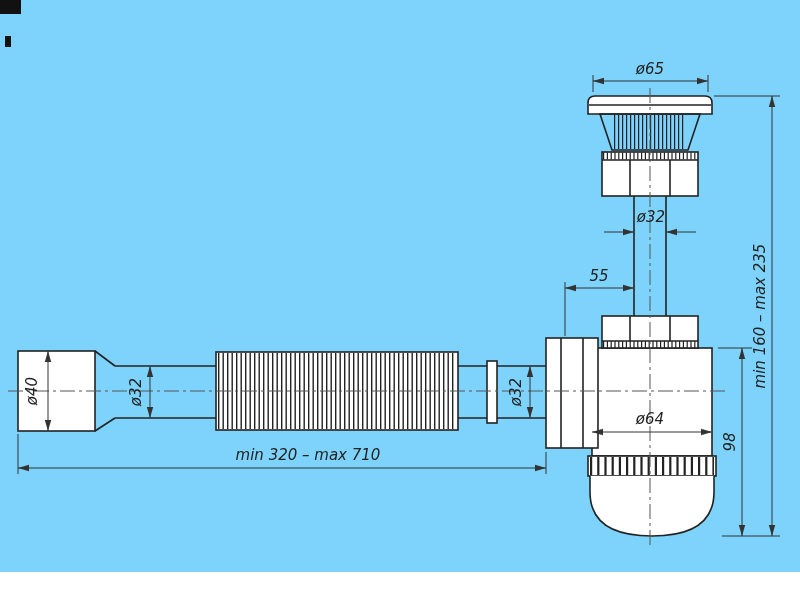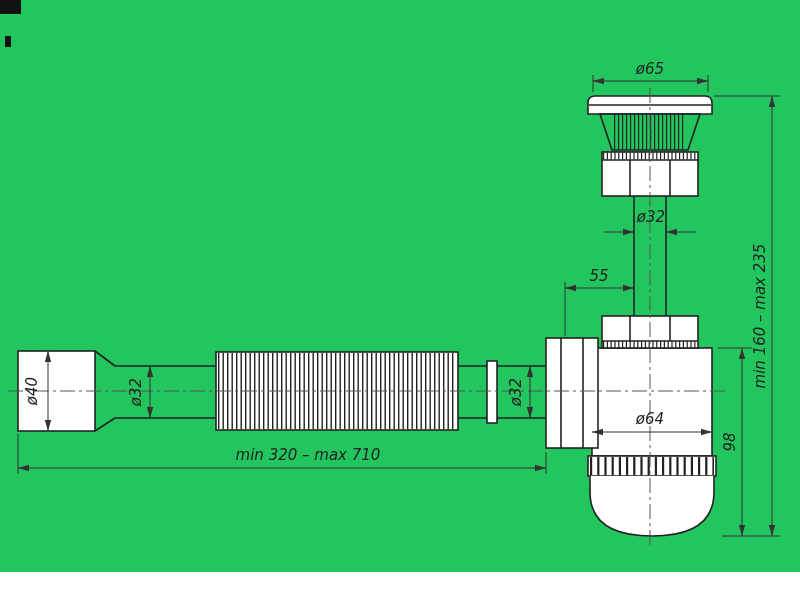--- a/index.html
+++ b/index.html
@@ -1,17 +1,17 @@
 <!DOCTYPE html>
 <html><head>
 <meta charset="utf-8">
 <style>
   html, body { margin: 0; padding: 0; background: #ffffff; }
   .stage {
-    width: 800px; height: 572px; background: #22c55e;
+    width: 800px; height: 572px; background: #7dd3fc;
     position: relative; overflow: hidden;
     font-family: "DejaVu Sans", sans-serif;
   }
   svg { display: block; }
   text {
     font-family: "DejaVu Sans", sans-serif;
     font-style: italic;
     fill: #222222;
     font-size: 15px;
   }

